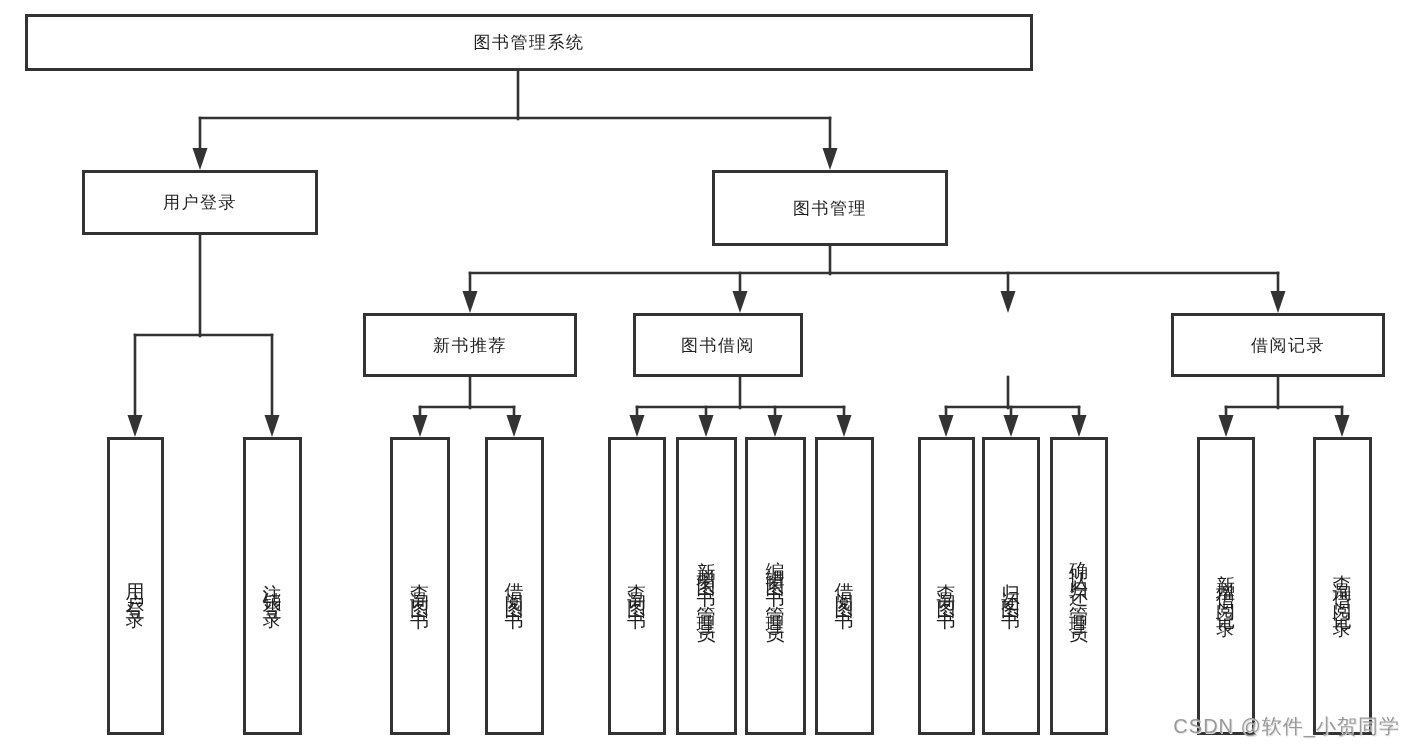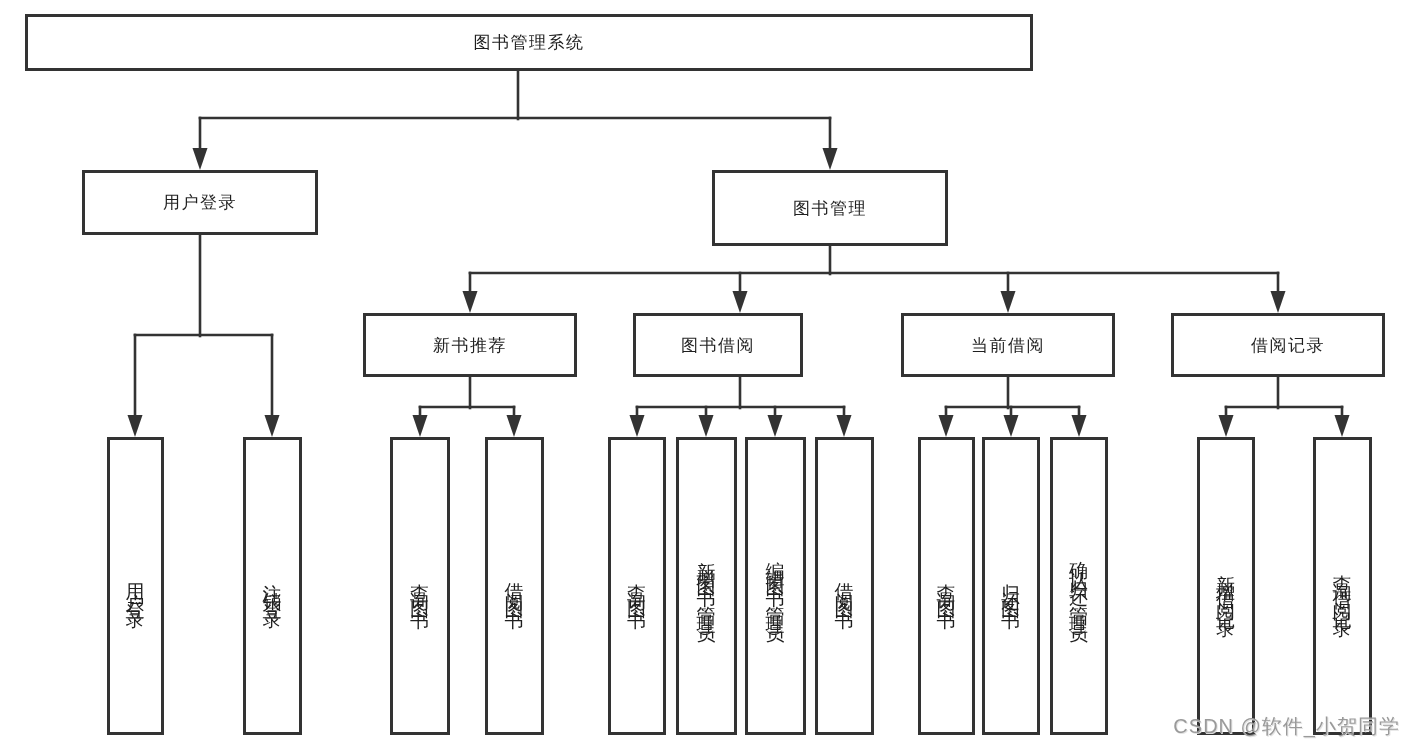--- a/index.html
+++ b/index.html
@@ -110,23 +110,20 @@
   <div class="node node-h" style="left:712px;top:170px;width:236px;height:76px;">
     <span class="lbl">图书管理</span>
   </div>
 
   <div class="node node-h" style="left:363px;top:313px;width:214px;height:64px;">
     <span class="lbl">新书推荐</span>
   </div>
   <div class="node node-h" style="left:633px;top:313px;width:170px;height:64px;">
     <span class="lbl">图书借阅</span>
   </div>
-  <div class="node node-h" style="left:901px;top:313px;width:214px;height:64px;">
-    <span class="lbl">当前借阅</span>
-  </div>
   <div class="node node-h" style="left:1171px;top:313px;width:214px;height:64px;padding-left:20px;">
     <span class="lbl">借阅记录</span>
   </div>
 
   <div class="node node-v" style="left:107px;width:57px;">
     <span class="lbl">用户登录</span>
   </div>
   <div class="node node-v" style="left:243px;width:59px;">
     <span class="lbl">注销登录</span>
   </div>

